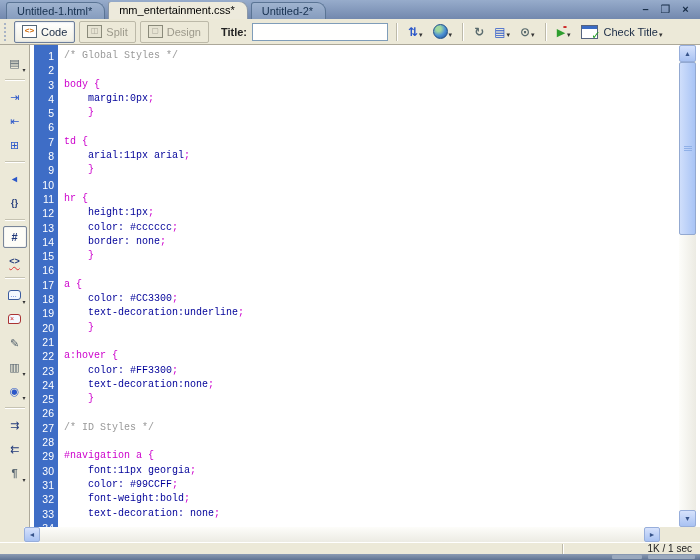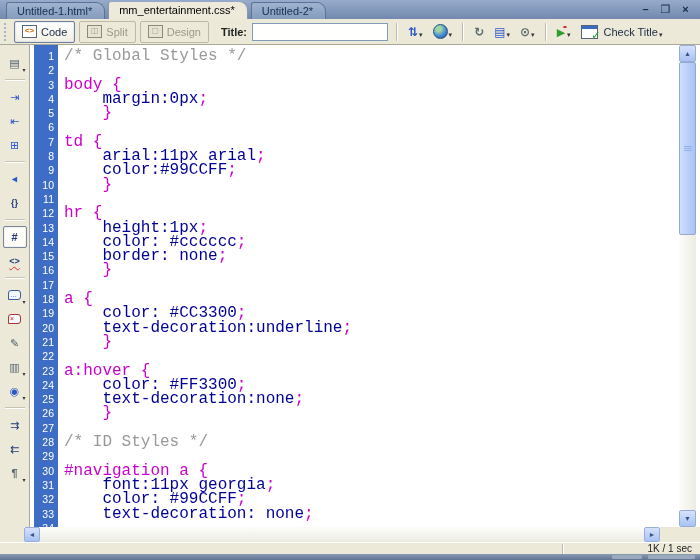--- a/index.html
+++ b/index.html
@@ -63,21 +63,21 @@
   .ig.bubble{display:inline-block;min-width:9px;border:1px solid #3A5B9E;border-radius:3px 3px 3px 0;
              font-size:7px;line-height:8px;padding:0 1px;color:#2B57C9;background:#F4F8FF;}
   .ig.bubble.red{color:#C22;border-color:#A33;}
   .cbtn .mcaret{position:absolute;right:0px;bottom:0px;font-size:6px;color:#333;}
   .csep{width:20px;height:1px;background:#C6C3B2;border-bottom:1px solid #FFF;margin:4px 0;}
 
   .editor{position:absolute;left:30px;top:0;width:649px;height:482px;background:#fff;overflow:hidden;}
   .gutter{position:absolute;left:4px;top:0;width:24px;height:482px;background:#3E6DC6;padding-top:4px;box-sizing:border-box;}
   .gl{height:14.3px;line-height:14.3px;text-align:right;padding-right:4px;color:#FFF;font-size:10.5px;}
   .code{position:absolute;left:28px;top:0;right:0;height:482px;padding:4px 0 0 6px;box-sizing:border-box;
-        font-family:"Liberation Mono","DejaVu Sans Mono",monospace;font-size:16px;}
+        font-family:"Liberation Mono","DejaVu Sans Mono",monospace;font-size:10px;}
   .cl{height:14.3px;line-height:14.3px;white-space:pre;}
   .t-c{color:#999999;}
   .t-s{color:#CC00CC;}
   .t-p{color:#000099;}
   .t-m{color:#CC00CC;}
   .t-k{color:#333333;}
 
   
   .vscroll{position:absolute;left:679px;top:0;width:17px;height:482px;background:linear-gradient(90deg,#FDFDFA,#ECEBE3);}
   .sbtn{position:absolute;left:0;width:17px;height:17px;border:1px solid #97AEDB;border-radius:2px;box-sizing:border-box;
@@ -273,21 +273,20 @@
         </div>
       <div class="code" id="code">
           <div class="cl"><span class="t-c">/* Global Styles */</span></div>
           <div class="cl">&nbsp;</div>
           <div class="cl"><span class="t-s">body</span><span class="t-k"> </span><span class="t-m">{</span></div>
           <div class="cl"><span class="t-p">    margin:0px</span><span class="t-m">;</span></div>
           <div class="cl"><span class="t-k">    </span><span class="t-m">}</span></div>
           <div class="cl">&nbsp;</div>
           <div class="cl"><span class="t-s">td</span><span class="t-k"> </span><span class="t-m">{</span></div>
           <div class="cl"><span class="t-p">    arial:11px arial</span><span class="t-m">;</span></div>
-          <div class="cl"><span class="t-p">    color:#99CCFF</span><span class="t-m">;</span></div>
           <div class="cl"><span class="t-k">    </span><span class="t-m">}</span></div>
           <div class="cl">&nbsp;</div>
           <div class="cl"><span class="t-s">hr</span><span class="t-k"> </span><span class="t-m">{</span></div>
           <div class="cl"><span class="t-p">    height:1px</span><span class="t-m">;</span></div>
           <div class="cl"><span class="t-p">    color: #cccccc</span><span class="t-m">;</span></div>
           <div class="cl"><span class="t-p">    border: none</span><span class="t-m">;</span></div>
           <div class="cl"><span class="t-k">    </span><span class="t-m">}</span></div>
           <div class="cl">&nbsp;</div>
           <div class="cl"><span class="t-s">a</span><span class="t-k"> </span><span class="t-m">{</span></div>
           <div class="cl"><span class="t-p">    color: #CC3300</span><span class="t-m">;</span></div>
@@ -297,20 +296,21 @@
           <div class="cl"><span class="t-s">a:hover</span><span class="t-k"> </span><span class="t-m">{</span></div>
           <div class="cl"><span class="t-p">    color: #FF3300</span><span class="t-m">;</span></div>
           <div class="cl"><span class="t-p">    text-decoration:none</span><span class="t-m">;</span></div>
           <div class="cl"><span class="t-k">    </span><span class="t-m">}</span></div>
           <div class="cl">&nbsp;</div>
           <div class="cl"><span class="t-c">/* ID Styles */</span></div>
           <div class="cl">&nbsp;</div>
           <div class="cl"><span class="t-s">#navigation a</span><span class="t-k"> </span><span class="t-m">{</span></div>
           <div class="cl"><span class="t-p">    font:11px georgia</span><span class="t-m">;</span></div>
           <div class="cl"><span class="t-p">    color: #99CCFF</span><span class="t-m">;</span></div>
+          <div class="cl"><span class="t-p">    font-weight:bold</span><span class="t-m">;</span></div>
           <div class="cl"><span class="t-p">    text-decoration: none</span><span class="t-m">;</span></div>
         </div>
     </div>
     <div class="vscroll">
       <div class="sbtn" style="top:0;">▲</div>
       <div class="vthumb">
           <div class="grip"></div>
         </div>
       <div class="sbtn" style="top:465px;">▼</div>
     </div>

